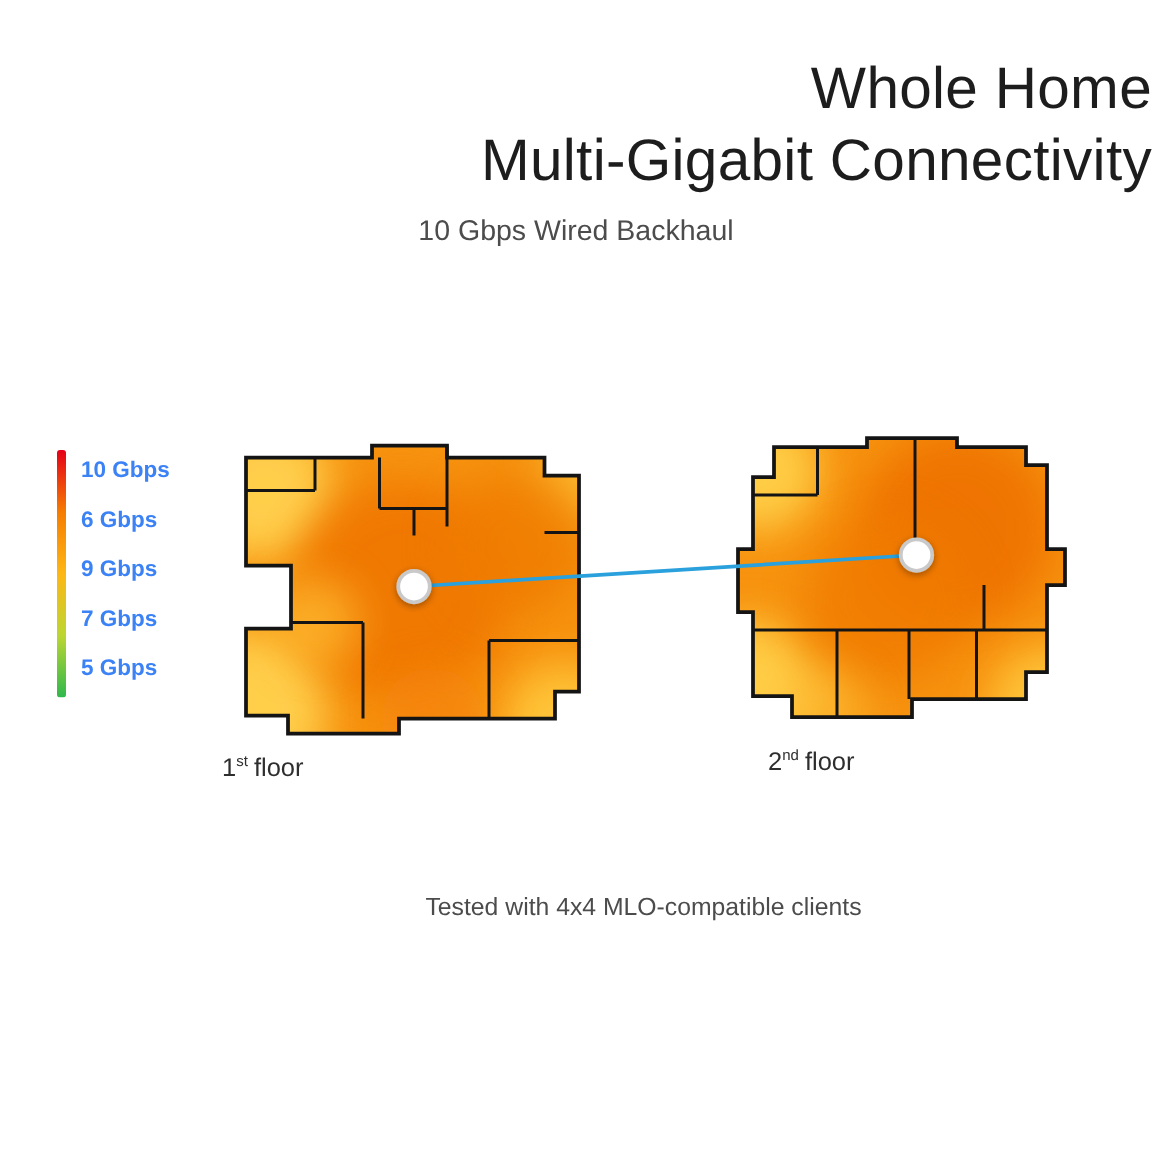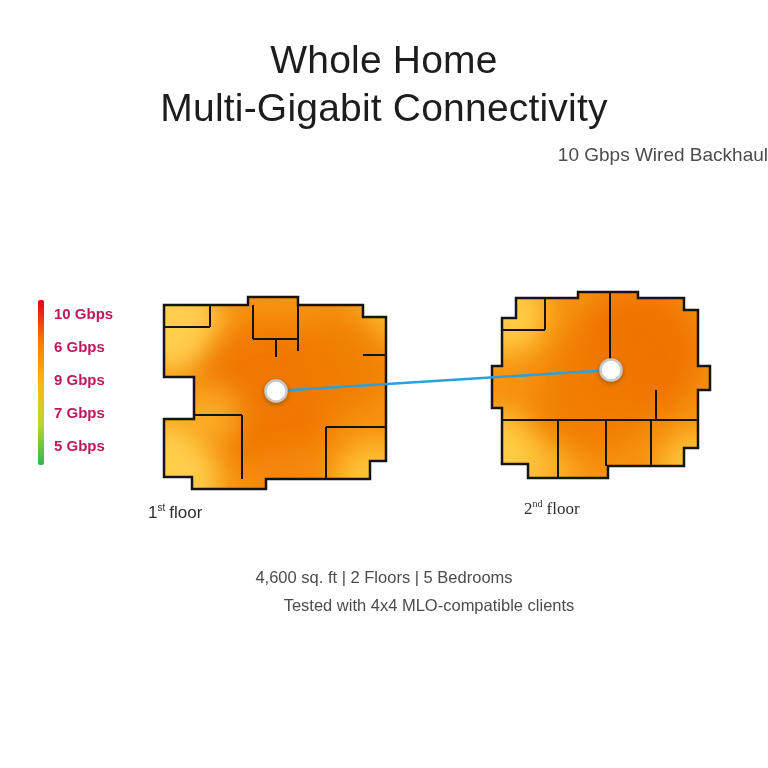--- a/index.html
+++ b/index.html
@@ -1,32 +1,32 @@
 <!DOCTYPE html>
 <html><head>
 <meta charset="utf-8">
 <style>
   html,body{margin:0;padding:0;background:#ffffff;}
   body{font-family:"Liberation Sans",sans-serif;}
   .stage{position:relative;width:768px;height:768px;background:#ffffff;overflow:hidden;margin:0 auto;}
-  .title-block{position:absolute;top:36px;left:0;width:768px;text-align:center;color:#1d1d1d;
+  .title-block{position:absolute;top:36px;left:0;width:768px;text-align:right;color:#1d1d1d;
     font-size:39px;font-weight:500;line-height:48px;letter-spacing:.2px;}
-  .subtitle{position:absolute;top:144px;left:0;width:768px;text-align:right;color:#4c4c4c;
+  .subtitle{position:absolute;top:144px;left:0;width:768px;text-align:center;color:#4c4c4c;
     font-size:19px;font-weight:400;}
   .legend-bar{position:absolute;left:38px;top:300px;width:6px;height:165px;}
   .legend-labels{position:absolute;left:54px;top:306px;height:148px;display:flex;flex-direction:column;
     justify-content:space-between;}
-  .legend-labels .lg{font-size:15px;font-weight:bold;color:#be185d;line-height:16px;}
+  .legend-labels .lg{font-size:15px;font-weight:bold;color:#3b82f6;line-height:16px;}
   .floor-svg{position:absolute;}
   #floor1{left:148px;top:293px;}
   #floor2{left:488px;top:288px;}
   .overlay{position:absolute;left:0;top:0;width:768px;height:768px;pointer-events:none;}
   .floor-label{position:absolute;text-align:left;font-size:17px;color:#2e2e2e;}
   #floor1-label{left:148px;width:244px;top:502px;}
-  #floor2-label{left:524px;width:244px;top:498px;font-family:Liberation Serif, serif;}
+  #floor2-label{left:512px;width:244px;top:498px;}
   .floor-label sup{font-size:10px;}
   .floor-label .fl-word{margin-left:4px;}
   .footer-line{position:absolute;left:0;width:768px;text-align:center;color:#4c4c4c;font-size:16.5px;}
   #footer1{top:568px;}
   #footer2{top:596px;margin-left:45px;}
 </style>
 </head>
 <body>
 
 <div class="stage">
@@ -120,16 +120,15 @@
     <circle cx="611" cy="370" r="10.5" stroke-width="2.5" filter="url(#nodeShadow)" stroke="#c9c9c9" fill="#ffffff"></circle>
   </svg>
 
   <div id="floor1-label" class="floor-label">
     <span>1</span><sup>st</sup><span class="fl-word">floor</span>
   </div>
   <div id="floor2-label" class="floor-label">
     <span>2</span><sup>nd</sup><span class="fl-word">floor</span>
   </div>
 
-  <div id="footer1" class="footer-line">4,600 sq. ft | 2 Floors | 5 Bedrooms</div>
   <div id="footer2" class="footer-line">Tested with 4x4 MLO-compatible clients</div>
 
 </div>
 
 </body></html>

